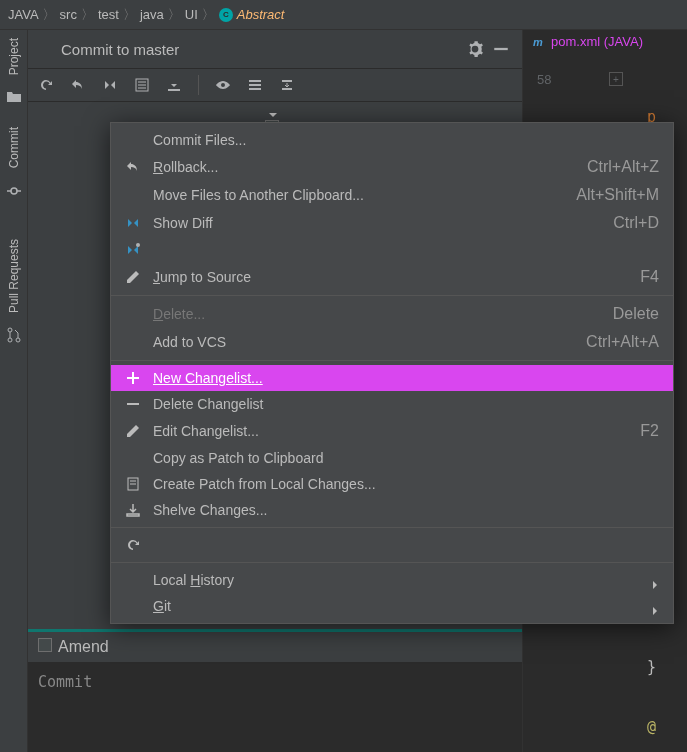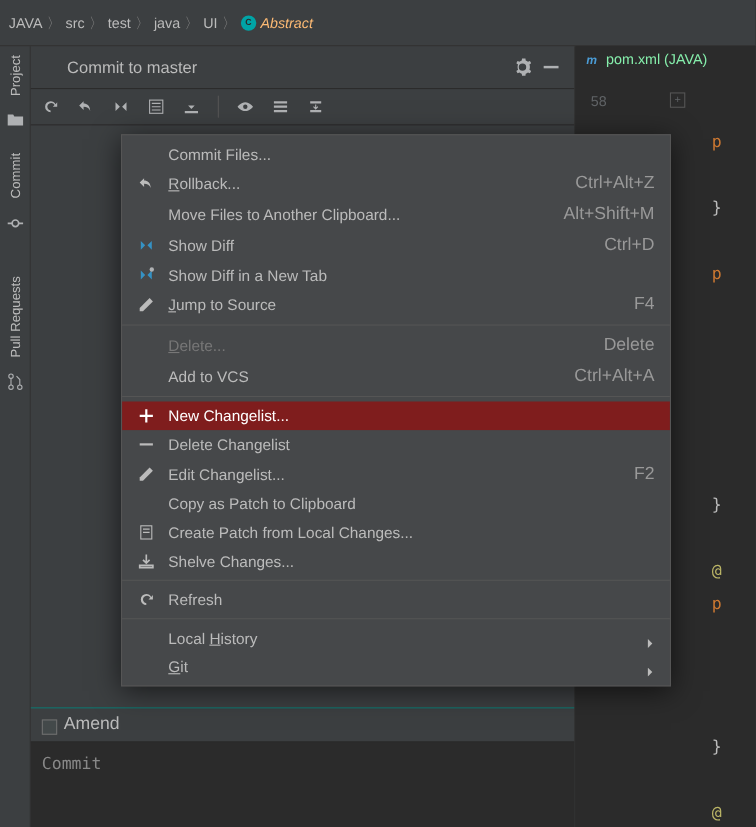--- a/index.html
+++ b/index.html
@@ -1,55 +1,55 @@
 <!DOCTYPE html>
 <html><head>
 <meta charset="utf-8">
 <style>
 * { margin:0; padding:0; box-sizing:border-box; font-family:"Segoe UI",Arial,sans-serif; }
 body { background:#2b2b2b; color:#bbb; width:687px; height:752px; overflow:hidden; position:relative; }
-.bc { display:flex; align-items:center; height:42px; padding:0 8px; background:#3c3f41; border-bottom:1px solid #323232; font-size:13px; }
+.bc { display:flex; align-items:center; height:30px; padding:0 8px; background:#3c3f41; border-bottom:1px solid #323232; font-size:13px; }
 .bc .sep { margin:0 4px; color:#808080; }
 .bc .it { color:#bbb; }
 .bc .cls { color:#bbb; }
 .bc .ico { width:14px; height:14px; background:#00a4a6; border-radius:50%; margin-right:4px; display:inline-flex; align-items:center; justify-content:center; font-size:8px; color:#2b2b2b; font-weight:bold; }
 .main { display:flex; height:722px; }
 .side { width:28px; background:#3c3f41; display:flex; flex-direction:column; align-items:center; border-right:1px solid #323232; }
 .side .tab { writing-mode:vertical-lr; transform:rotate(180deg); font-size:12px; padding:8px 4px; color:#bbb; cursor:pointer; }
 .side .si { width:16px; height:16px; margin:6px 0; }
 .panel { width:495px; background:#3c3f41; display:flex; flex-direction:column; border-right:1px solid #323232; }
 .ph { display:flex; align-items:center; padding:10px 12px; border-bottom:1px solid #2b2b2b; }
 .ph .tit { flex:1; font-size:15px; color:#bbb;margin-left:21px; }
 .ph .ic { width:18px; height:18px; margin-left:8px; fill:#afb1b3; cursor:pointer; }
 .tb { display:flex; align-items:center; padding:6px 10px; gap:16px; border-bottom:1px solid #2b2b2b; }
 .tb .ic { width:16px; height:16px; fill:#afb1b3; cursor:pointer; }
 .tb .spc { width:1px; height:20px; background:#555; }
 .tree { flex:1; overflow:auto; padding-top:4px; }
 .tree .row { display:flex; align-items:center; padding:4px 8px; font-size:13px;flex-direction:column; }
 .tree .arr { width:10px; fill:#bbb; margin-right:4px; }
 .tree .cb { width:14px; height:14px; border:1px solid #6e6e6e; margin-right:6px; background:#43494a; }
 .tree .bold { font-weight:bold; color:#bbb; }
-.amend { display:flex; align-items:flex-end; padding:6px 10px; border-top:1px solid #0f766e; }
+.amend { display:flex; align-items:flex-start; padding:6px 10px; border-top:3px solid #0f766e; }
 .amend .cb { width:14px; height:14px; border:1px solid #6e6e6e; margin-right:6px; background:#43494a; }
 .msg { background:#2b2b2b; color:#888; font-family:Consolas,monospace; font-size:15px; padding:10px; height:90px; border-top:1px solid #2b2b2b; }
 .editor { flex:1; background:#2b2b2b; position:relative; }
 .etab { position:absolute; top:4px; left:10px; display:flex; align-items:center; font-size:13px; }
 .etab .mi { width:14px; height:14px; margin-right:4px; }
-.etab .tx { color:#86efac;text-align:right; }
+.etab .tx { color:#d946ef;text-align:right; }
 .eg { position:absolute; top:42px; left:14px; font-size:13px; color:#606366; }
 .gut { position:absolute; right:62px; top:42px; width:16px; }
 .gut .pl { width:14px; height:14px; border:1px solid #555; display:flex; align-items:center; justify-content:center; font-size:10px; color:#606366; margin-bottom:12px; }
 .code { position:absolute; right:0; top:42px; width:46px; }
 .code .ln { height:30px; line-height:30px; font-family:Consolas,monospace; font-size:15px; padding-left:6px; }
 .code .kw { color:#cc7832; }
 .code .br { color:#bbb; }
 .code .an { color:#bbb566; }
-.menu { position:absolute; left:110px; top:122px; width:500px; background:#46484a; border:1px solid #555; box-shadow:0 4px 24px rgba(0,0,0,0.6); padding:4px 0; z-index:100; }
+.menu { position:absolute; left:110px; top:122px; width:564px; background:#46484a; border:1px solid #555; box-shadow:0 4px 24px rgba(0,0,0,0.6); padding:4px 0; z-index:100; }
 .menu .mi { display:flex; align-items:center; padding:5px 14px; font-size:14px; color:#bbb; cursor:pointer; }
-.menu .mi.hl { background:#7f1d1d; color:#fff; }
+.menu .mi.hl { background:#d946ef; color:#fff;text-decoration:underline; }
 .menu .mi .ic { width:16px; height:16px; margin-right:12px; fill:#afb1b3; flex-shrink:0; }
 .menu .mi.hl .ic { fill:#fff; }
 .menu .mi .lbl { flex:1; }
 .menu .mi .sc { color:#999; font-size:16px; }
 .menu .mi .ar { width:8px; height:8px; }
 .menu .mi.dis { color:#777; }
 .menu .sep { height:1px; background:#555; margin:4px 0; }
 .und { text-decoration:underline; }
 </style>
 </head>
@@ -219,21 +219,20 @@
           <path d="M3 4l4 4-4 4V4zm10 8L9 8l4-4v8z" fill="#3592c4"></path>
         </svg></span>
       <span class="lbl">Show Diff</span>
       <span class="sc">Ctrl+D</span>
     </div>
     <div class="mi">
       <span class="ic"><svg viewBox="0 0 16 16" fill="currentColor" style="width:16px;height:16px;">
           <path d="M3 4l4 4-4 4V4zm10 8L9 8l4-4v8z" fill="#3592c4"></path>
           <circle cx="13" cy="3" r="2" fill="#afb1b3"></circle>
         </svg></span>
-      <span class="lbl">Show Diff in a New Tab</span>
     </div>
     <div class="mi">
       <span class="ic"><svg viewBox="0 0 16 16" fill="currentColor" style="width:16px;height:16px;">
           <path d="M11 2l3 3-9 9H2v-3z"></path>
         </svg></span>
       <span class="lbl"><span class="und">J</span>ump to Source</span>
       <span class="sc">F4</span>
     </div>
     <div class="sep"></div>
     <div class="mi dis">
@@ -282,21 +281,20 @@
       <span class="ic"><svg viewBox="0 0 16 16" fill="currentColor" style="width:16px;height:16px;">
           <path d="M8 2v8m-3-3l3 3 3-3M2 12h12v2H2z" fill="none" stroke="currentColor" stroke-width="1.5"></path>
         </svg></span>
       <span class="lbl">Shelve Changes...</span>
     </div>
     <div class="sep"></div>
     <div class="mi">
       <span class="ic"><svg viewBox="0 0 16 16" fill="currentColor" style="width:16px;height:16px;">
           <path d="M8 3a5 5 0 014.5 2.8L14 4v4h-4l1.6-1.6A3.5 3.5 0 108 11.5V13a5 5 0 110-10z"></path>
         </svg></span>
-      <span class="lbl">Refresh</span>
     </div>
     <div class="sep"></div>
     <div class="mi">
       <span class="ic"></span>
       <span class="lbl">Local <span class="und">H</span>istory</span>
       <span class="ar"><svg viewBox="0 0 8 8" fill="#bbb">
           <path d="M2 0l4 4-4 4z"></path>
         </svg></span>
     </div>
     <div class="mi">

